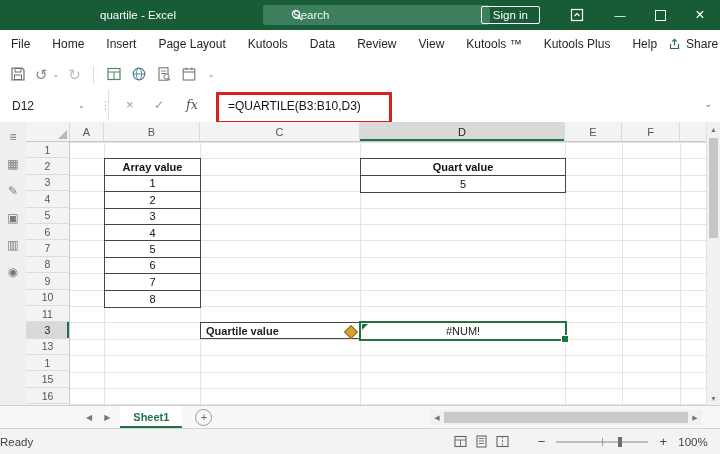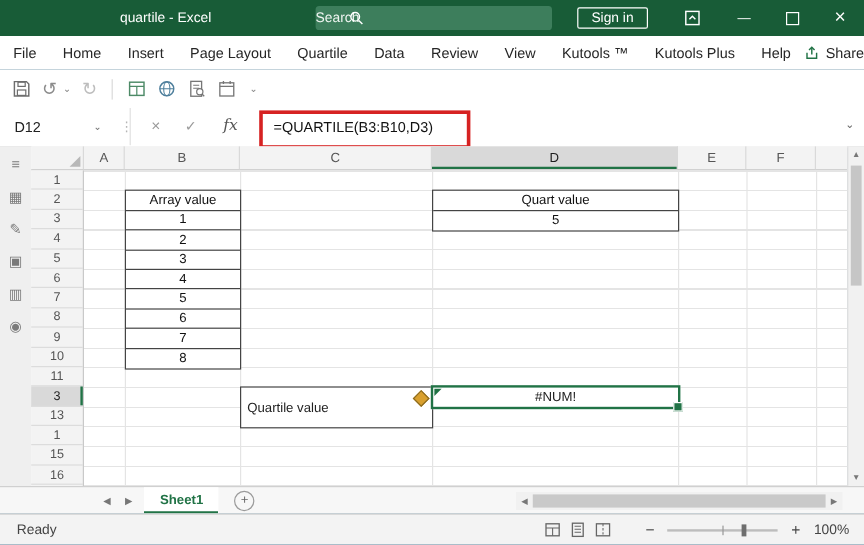--- a/index.html
+++ b/index.html
@@ -1,23 +1,23 @@
 <!DOCTYPE html>
 <html><head>
 <meta charset="utf-8">
 <style>
   html,body{margin:0;padding:0;background:#fff}
-  .app{position:relative;width:720px;height:454px;background:#0c4a6e;overflow:hidden;
+  .app{position:relative;width:720px;height:454px;background:#84cc16;overflow:hidden;
        font-family:"Liberation Sans",sans-serif;color:#222}
 
   
   .titlebar{position:absolute;left:0;top:0;width:720px;height:30px;background:#185C37;color:#fff}
   .tb-title{position:absolute;left:100px;top:0;height:30px;display:flex;align-items:center;font-size:11.5px}
   .searchbox{position:absolute;left:263px;top:5px;width:197px;height:20px;background:#3D7E5C;border-radius:3px;
-             display:flex;align-items:center;gap:8px;font-size:11.5px;color:#EFF5F1}
+             display:flex;align-items:center;padding-left:30px;gap:8px;font-size:11.5px;color:#EFF5F1}
   .searchbox svg{position:absolute;left:28px;top:4px}
   .tb-right{position:absolute;right:0;top:0;height:30px;display:flex;align-items:center}
   .signin{border:1px solid #fff;border-radius:2px;padding:2px 11px;font-size:11.5px;margin-right:22px;cursor:default}
   .tb-sq{width:30px;height:30px;display:flex;align-items:center;justify-content:center;margin-right:8px}
   .win-btn{width:40px;height:30px;display:flex;align-items:center;justify-content:center;font-size:14px}
   .max-box{width:9px;height:9px;border:1px solid #fff}
 
   
   .menubar{position:absolute;left:0;top:30px;width:720px;height:28px;background:#fff;display:flex;
            align-items:center;font-size:12px;color:#262626}
@@ -65,24 +65,24 @@
       border-bottom:1px solid #DCDCDC;box-sizing:border-box}
   .rh.sel{background:#D9D9D9;color:#1E1E1E;box-shadow:inset -2px 0 0 #217346}
   .gridbg{position:absolute;left:44px;top:0;width:636px;height:263px;
           background-image:repeating-linear-gradient(to bottom,#E4E4E4 0 1px,transparent 1px 16.4px)}
   .vline{position:absolute;top:0;width:1px;height:263px;background:#E4E4E4}
 
   .tbl{position:absolute;border:1px solid #444;background:#fff;box-sizing:border-box}
   .tbl .cell{height:16.4px;display:flex;align-items:center;justify-content:center;font-size:11px;color:#111;
              border-bottom:1px solid #444;box-sizing:border-box}
   .tbl .cell:last-child{border-bottom:none}
-  .tbl .hdr{font-weight:normal}
-
-  .lblcell{position:absolute;left:174px;top:180.4px;width:161px;height:35px;border:1px solid #444;background:#fff;
-           display:flex;align-items:center;padding-left:5px;font-size:11px;font-weight:normal;box-sizing:border-box}
+  .tbl .hdr{font-weight:bold}
+
+  .lblcell{position:absolute;left:174px;top:180.4px;width:161px;height:17px;border:1px solid #444;background:#fff;
+           display:flex;align-items:center;padding-left:5px;font-size:11px;font-weight:bold;box-sizing:border-box}
   .warn{position:absolute;right:4px;top:4px;width:8px;height:8px;background:#D9A02E;border:1px solid #8A6A20;
         transform:rotate(45deg)}
   .selcell{position:absolute;left:333px;top:179.4px;width:208px;height:19.4px;border:2px solid #217346;
            background:#fff;display:flex;align-items:center;justify-content:center;font-size:11px;box-sizing:border-box}
   .fillhandle{position:absolute;right:-4px;bottom:-4px;width:6px;height:6px;background:#217346;border:1px solid #fff}
   .errflag{position:absolute;left:1px;top:1px;width:0;height:0;border-top:6px solid #1F7244;
            border-right:6px solid transparent}
 
   .vscroll{position:absolute;left:706px;top:0;width:14px;height:283px;background:#F1F1F1;border-left:1px solid #E2E2E2;
            box-sizing:border-box}
@@ -102,21 +102,21 @@
   .hscroll{position:absolute;left:430px;right:18px;top:4px;height:15px;background:#F1F1F1}
   .hs-l,.hs-r{position:absolute;top:0;width:14px;height:15px;display:flex;align-items:center;justify-content:center;
             font-size:7px;color:#777}
   .hs-l{left:0}.hs-r{right:0}
   .hs-thumb{position:absolute;left:14px;right:14px;top:2px;height:11px;background:#C9C9C9}
 
   
   .statusbar{position:absolute;left:0;top:428px;width:720px;height:26px;background:#F3F3F3;
              border-top:1px solid #D4D4D4;display:flex;align-items:center;font-size:11.5px;color:#444;
              box-sizing:border-box}
-  .ready{margin-left:14px}
+  .ready{margin-left:0}
   .sb-right{margin-left:auto;display:flex;align-items:center;gap:11px;padding-right:12px}
   .viewicons{display:flex;align-items:center;gap:8px;margin-right:18px}
   .zoomlbl{min-width:30px;text-align:center}
   .slider{position:relative;width:92px;height:12px}
   .slider .track{position:absolute;left:0;top:5px;width:100%;height:2px;background:#BDBDBD}
   .slider .notch{position:absolute;left:46px;top:2px;width:1px;height:8px;background:#999}
   .slider .thumb{position:absolute;left:62px;top:1px;width:4px;height:10px;background:#6e6e6e}
   .zbtn{font-size:13px;color:#444}
 </style>
 </head>
@@ -151,21 +151,21 @@
         <span style="font-size:16px">×</span>
       </div>
     </div>
   </div>
 
   <div class="menubar">
     <div class="menu-tab">File</div>
     <div class="menu-tab">Home</div>
     <div class="menu-tab">Insert</div>
     <div class="menu-tab">Page Layout</div>
-    <div class="menu-tab">Quartile</div>
+    <div class="menu-tab">Kutools</div>
     <div class="menu-tab">Data</div>
     <div class="menu-tab">Review</div>
     <div class="menu-tab">View</div>
     <div class="menu-tab">Kutools ™</div>
     <div class="menu-tab">Kutools Plus</div>
     <div class="menu-tab">Help</div>
     <div class="share">
       <svg width="13" height="13" viewBox="0 0 13 13">
         <path d="M2.5 6v4.5h8V6" fill="none" stroke="#217346" stroke-width="1.2"></path>
         <line x1="6.5" y1="1.5" x2="6.5" y2="7.5" stroke="#217346" stroke-width="1.2"></line>

